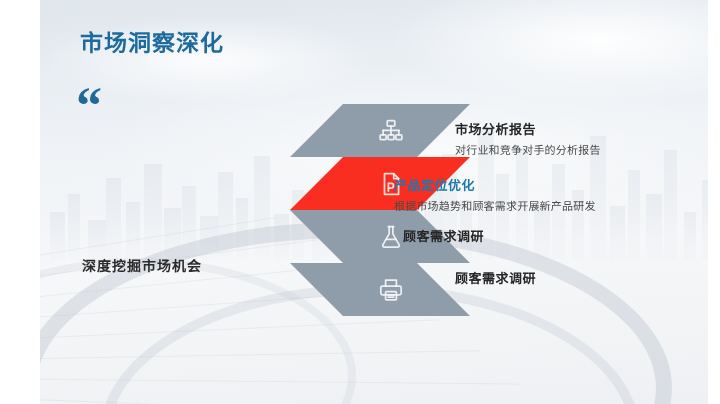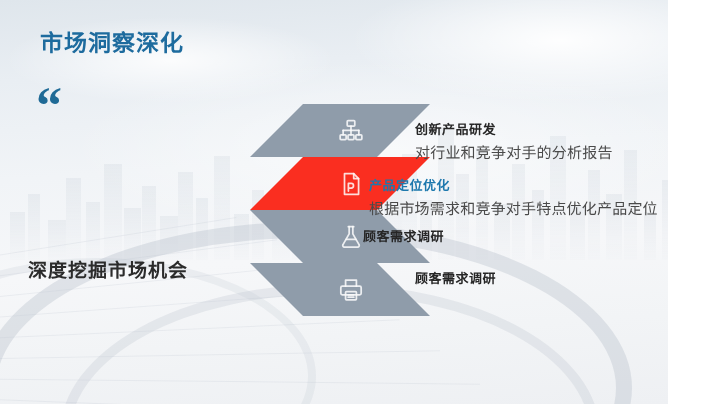--- a/index.html
+++ b/index.html
@@ -8,20 +8,21 @@
     padding: 0;
     background: #ffffff;
   }
   #slide {
     position: relative;
     width: 668px;
     height: 404px;
     overflow: hidden;
     font-family: "Liberation Sans", "DejaVu Sans", sans-serif;
     background: linear-gradient(176deg, #dfe6ec 0%, #e9eef3 18%, #f1f4f7 40%, #f6f7f9 62%, #f2f4f6 80%, #eef0f3 100%);
+    margin-left: 40px;
   }
 
   
   .bg-layer { position: absolute; inset: 0; pointer-events: none; }
 
   .sky-haze {
     background:
       radial-gradient(ellipse 300px 90px at 560px 40px, rgba(255,255,255,0.95), rgba(255,255,255,0) 70%),
       radial-gradient(ellipse 230px 60px at 170px 60px, rgba(255,255,255,0.85), rgba(255,255,255,0) 72%),
       radial-gradient(ellipse 420px 120px at 380px 150px, rgba(255,255,255,0.55), rgba(255,255,255,0) 75%);
@@ -69,23 +70,23 @@
     left: 36px;
     top: 80px;
     font-size: 52px;
     line-height: 1;
     font-weight: bold;
     color: #1f6a96;
     font-family: "Liberation Serif", "DejaVu Serif", serif;
   }
   .lead-line {
     position: absolute;
-    left: 28px;
+    left: 42px;
     top: 255px;
-    font-size: 19px;
+    font-size: 14px;
     font-weight: bold;
     letter-spacing: 1px;
     color: #2b2b2b;
     white-space: nowrap;
   }
 
   
   .chevron { position: absolute; left: 250px; top: 104px; width: 180px; height: 212px; }
   .band {
     position: absolute;
@@ -123,21 +124,21 @@
   .item-title {
     font-size: 13px;
     font-weight: bold;
     color: #262626;
     letter-spacing: 0.5px;
     margin: 0 0 3px 0;
     white-space: nowrap;
   }
   .item-title.accent { color: #1d78ad; }
   .item-desc {
-    font-size: 15px;
+    font-size: 11px;
     color: #4a4a4a;
     letter-spacing: 0.2px;
     margin: 0;
     white-space: nowrap;
   }
 </style>
 </head>
 <body>
 
 <div id="slide">
@@ -256,27 +257,27 @@
           <line x1="9.4" y1="16.4" x2="14.6" y2="16.4"></line>
           <line x1="9.4" y1="18.6" x2="14.6" y2="18.6"></line>
         </svg>
       </div>
     </div>
   </div>
 
   <div class="items">
 
     <div class="item" style="left:415px; top:119px;">
-      <p class="item-title">创新产品研发</p>
+      <p class="item-title">市场分析报告</p>
       <p class="item-desc">对行业和竞争对手的分析报告</p>
     </div>
 
-    <div class="item" style="left:369px; top:175px;">
+    <div class="item" style="left:354px; top:175px;">
       <p class="item-title accent">产品定位优化</p>
-      <p class="item-desc">根据市场需求和竞争对手特点优化产品定位</p>
+      <p class="item-desc">根据市场趋势和顾客需求开展新产品研发</p>
     </div>
 
     <div class="item" style="left:363px; top:226px;">
       <p class="item-title">顾客需求调研</p>
     </div>
 
     <div class="item" style="left:415px; top:268px;">
       <p class="item-title">顾客需求调研</p>
     </div>
   </div>

